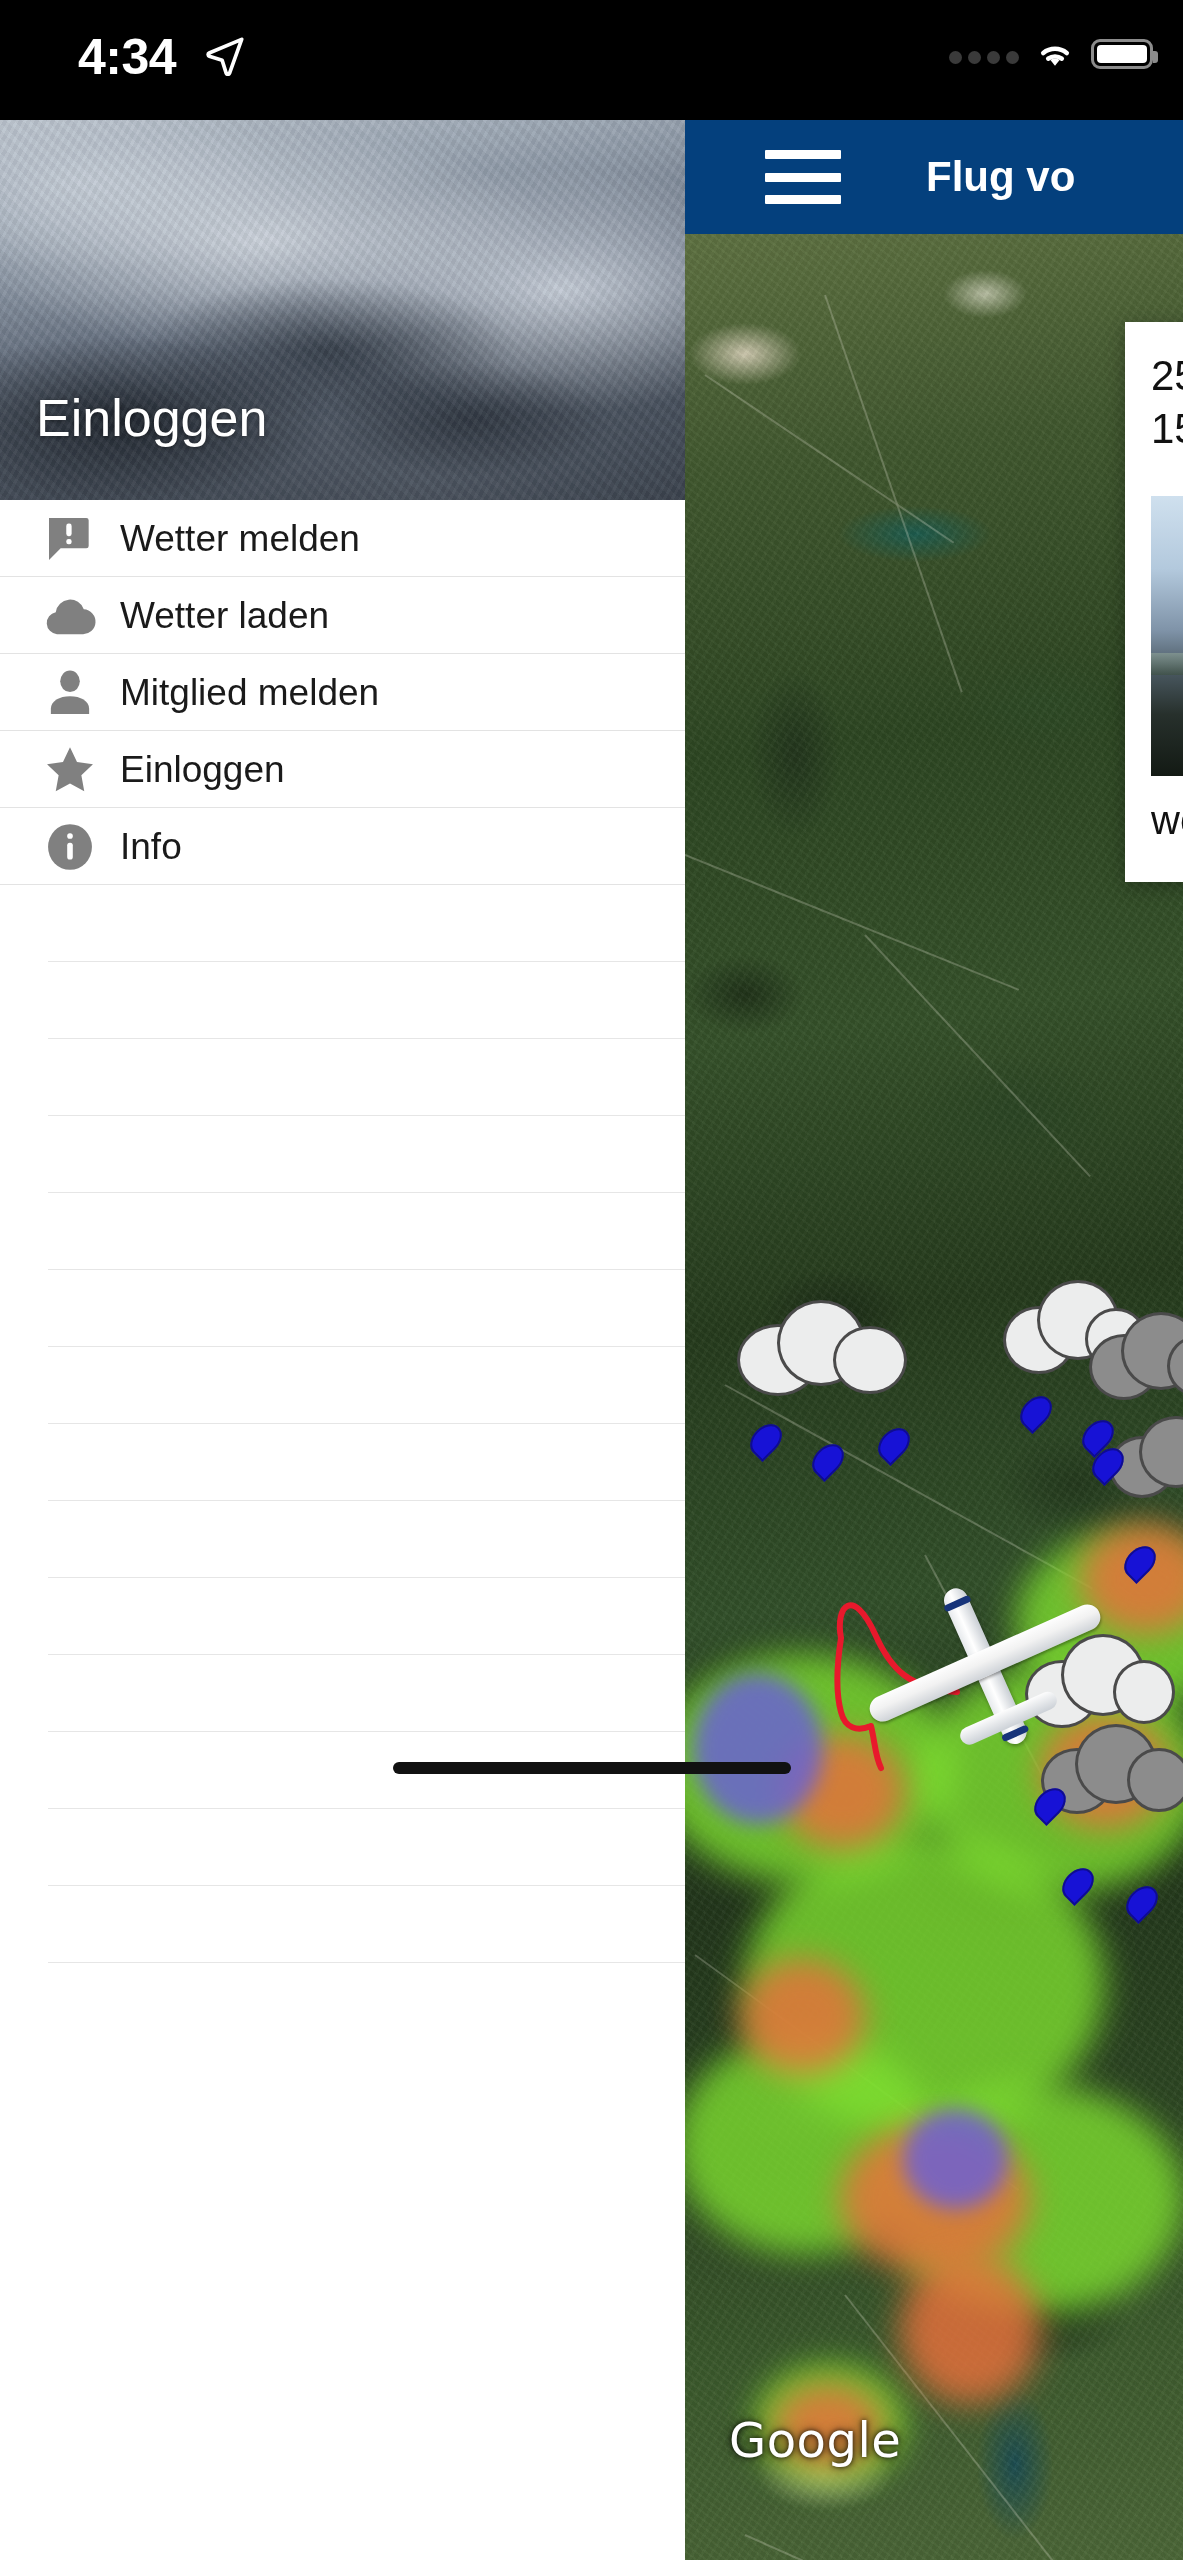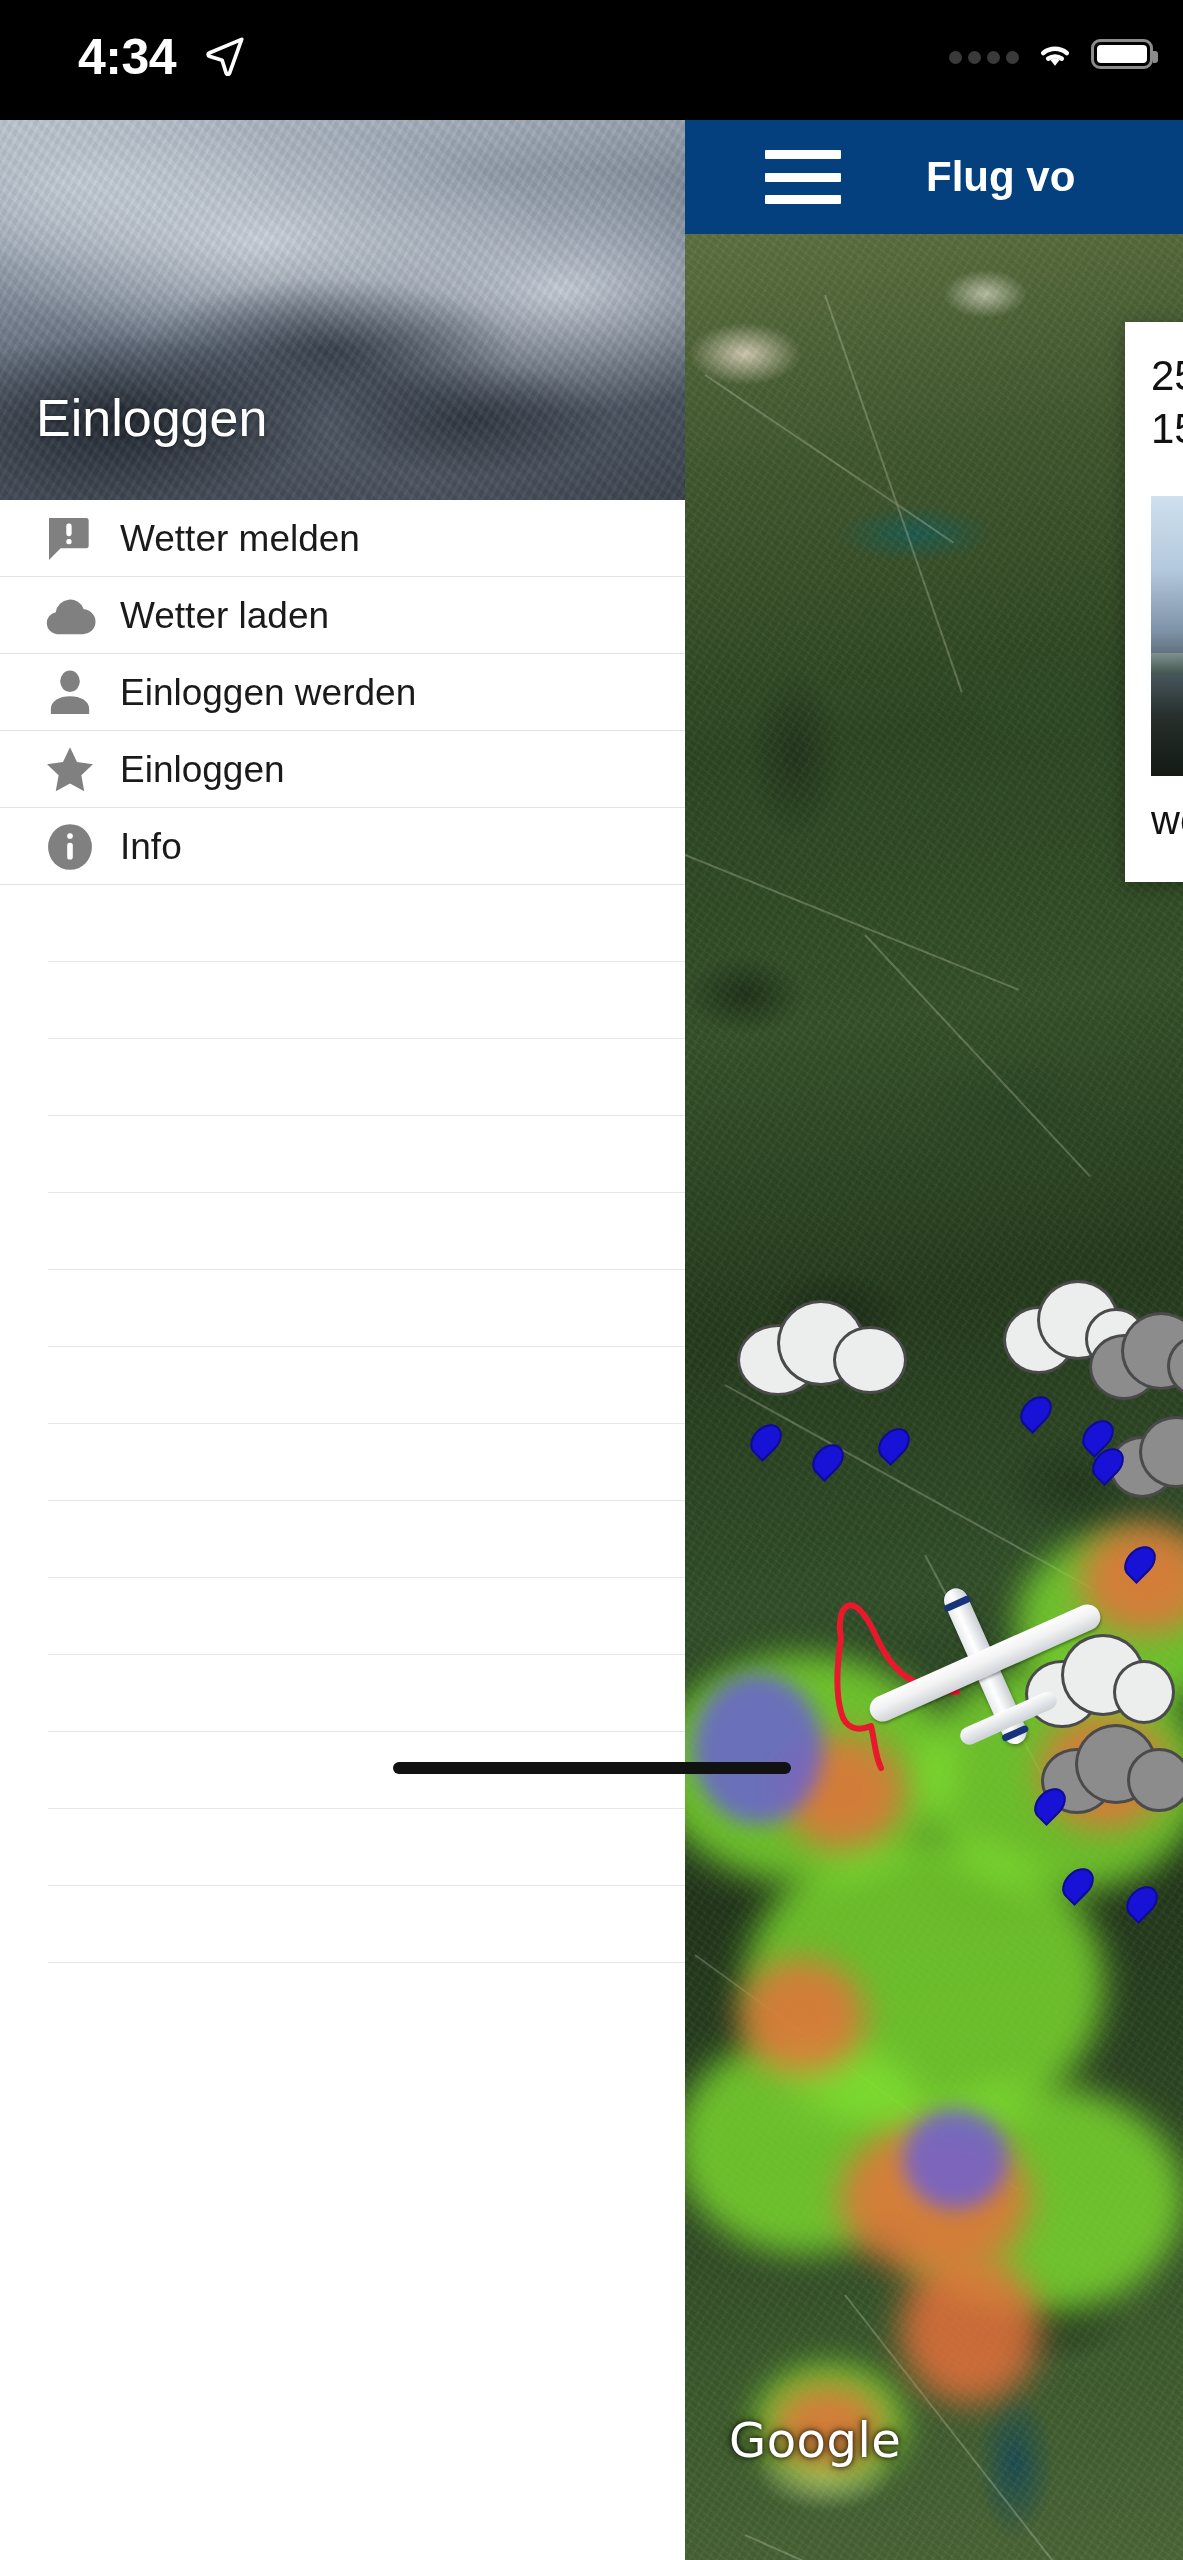--- a/index.html
+++ b/index.html
@@ -406,21 +406,21 @@
       </div>
 
 
       <div class="menu-row">
         <div class="menu-icon">
           <svg width="56" height="56" viewBox="0 0 24 24" fill="#808080">
             <ellipse cx="12" cy="7" rx="4.2" ry="4.6"></ellipse>
             <path d="M3.8 21v-2.2c0-3.4 3.7-5.4 8.2-5.4s8.2 2 8.2 5.4V21H3.8z"></path>
           </svg>
         </div>
-        <div class="menu-label">Einloggen werden</div>
+        <div class="menu-label">Mitglied melden</div>
         <div class="divider"></div>
       </div>
 
       <div class="menu-row">
         <div class="menu-icon">
           <svg width="58" height="58" viewBox="0 0 24 24" fill="#808080">
             <path d="M12 2.6l2.9 6.1 6.6.9-4.8 4.6 1.2 6.6L12 17.6 6.1 20.8l1.2-6.6L2.5 9.6l6.6-.9L12 2.6z"></path>
           </svg>
         </div>
         <div class="menu-label">Einloggen</div>

